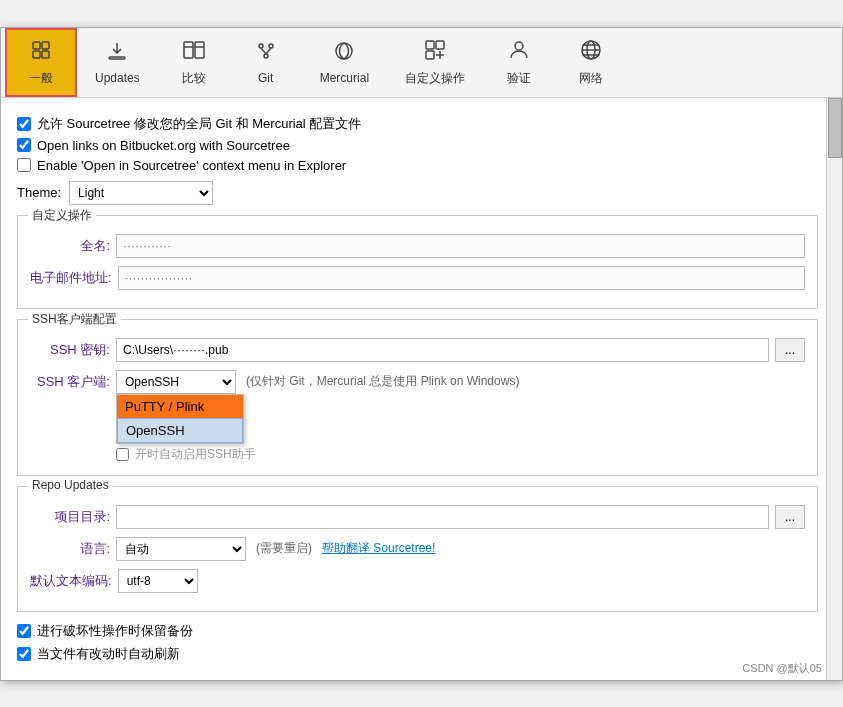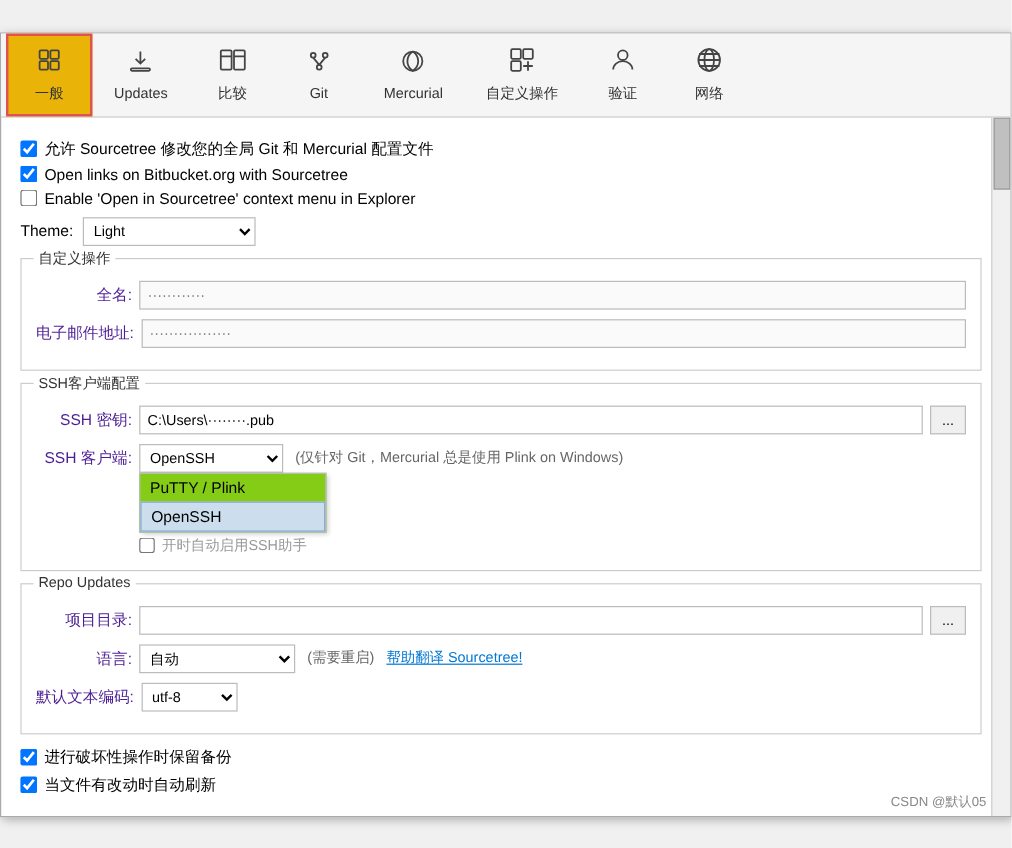--- a/index.html
+++ b/index.html
@@ -151,23 +151,23 @@
       font-size: 12px;
       display: flex;
       align-items: center;
       justify-content: center;
     }
     
     .dropdown-menu {
       position: absolute;
       top: 24px;
       left: 0;
-      width: 156px;
+      width: 128px;
       border: 1px solid #bbb;
-      background: #84cc16;
+      background: #f97316;
       z-index: 100;
       box-shadow: 2px 2px 4px rgba(0,0,0,0.2);
     }
     .dropdown-item {
       padding: 4px 8px;
       cursor: pointer;
       font-size: 13px;
     }
     .dropdown-item.selected {
       background: #cde;

